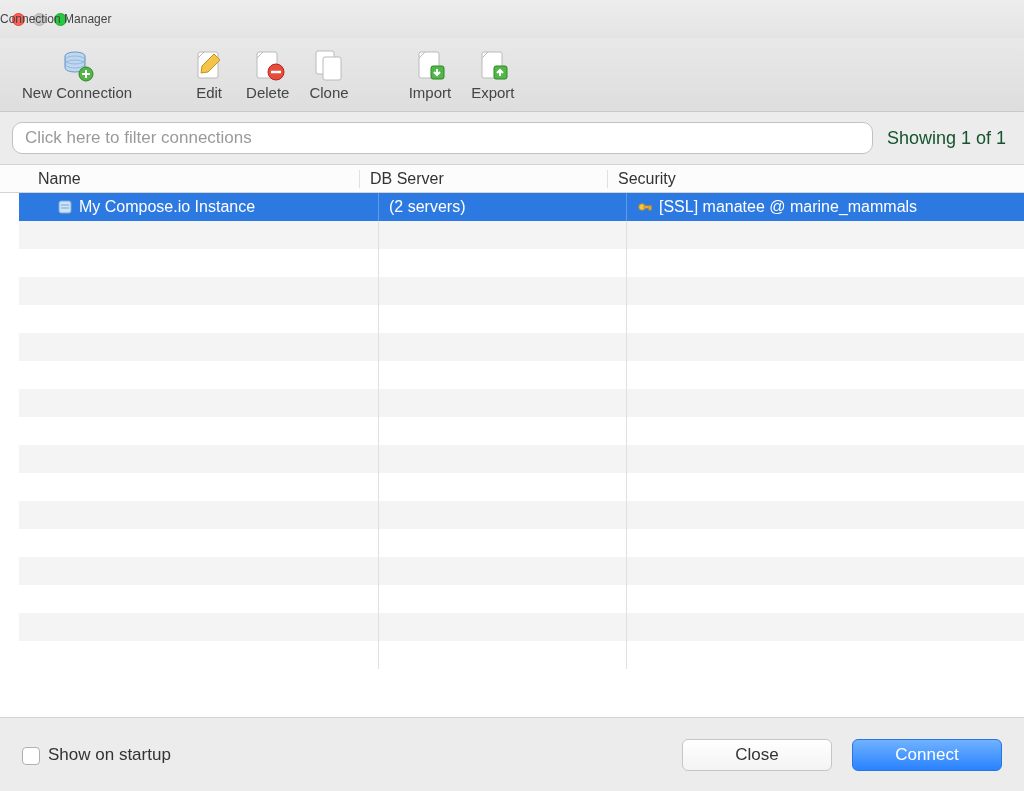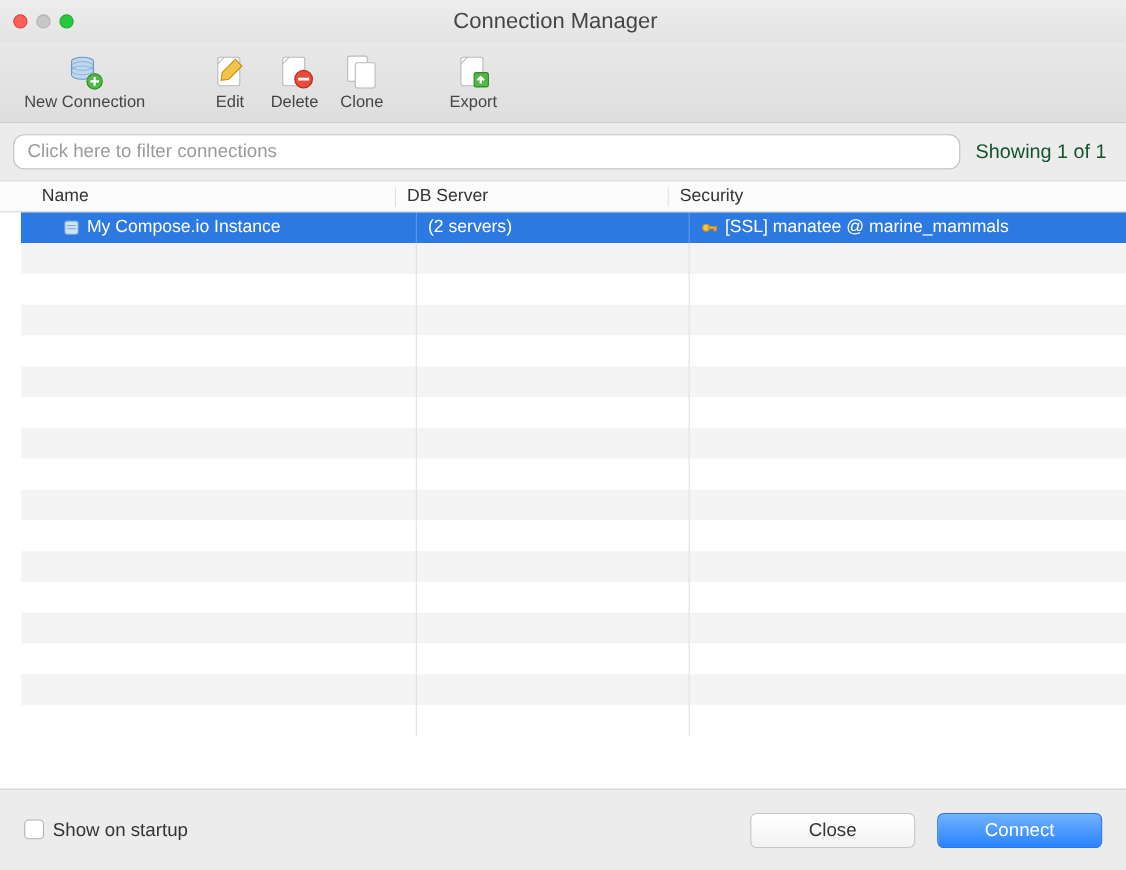--- a/index.html
+++ b/index.html
@@ -33,22 +33,21 @@
       width: 13px;
       height: 13px;
       border-radius: 50%;
     }
     .light.red { background: #ff5f57; border: 1px solid #e24238; }
     .light.yellow { background: #c7c7c7; border: 1px solid #b2b2b2; }
     .light.green { background: #28c940; border: 1px solid #1dad2b; }
     .window-title {
       position: absolute;
       left: 0; right: 14px;
-      text-align: center;
-      font-size: 20px;
+      font-size: 12px;
       color: #444;
       pointer-events: none;
     }
     .toolbar {
       display: flex;
       gap: 0px;
       padding: 6px 12px 8px 12px;
       background: linear-gradient(#e8e8e8, #dedede);
       border-bottom: 1px solid #c9c9c9;
     }
@@ -146,21 +145,21 @@
     .footer {
       height: 74px;
       display: flex;
       align-items: center;
       padding: 0 22px;
       border-top: 1px solid #d4d4d4;
       background: #ececec;
     }
     .checkbox-wrap {
       display: flex;
-      align-items: flex-start;
+      align-items: flex-end;
       gap: 8px;
       font-size: 17px;
       color: #333;
     }
     .checkbox {
       width: 18px;
       height: 18px;
       border: 1px solid #b0b0b0;
       border-radius: 4px;
       background: #fff;
@@ -240,20 +239,31 @@
       <svg width="34" height="34" viewBox="0 0 34 34">
         <rect x="4" y="3" width="18" height="23" rx="2" fill="#fff" stroke="#bababa"></rect>
         <rect x="11" y="9" width="18" height="23" rx="2" fill="#fff" stroke="#bababa"></rect>
       </svg>
     </span>
     <span>Clone</span>
   </button>
 
   <div class="tool-gap"></div>
 
+  <button class="tool-btn">
+    <span class="icon-wrap">
+      <svg width="34" height="34" viewBox="0 0 34 34">
+        <rect x="6" y="4" width="20" height="26" rx="2" fill="#fff" stroke="#bababa"></rect>
+        <path d="M6 10 l6 -6" stroke="#bababa" fill="none"></path>
+        <rect x="18" y="18" width="13" height="13" rx="2" fill="#52b648" stroke="#2d8a24"></rect>
+        <path d="M24 21 v6 M21 24 l3 3 3 -3" stroke="#fff" stroke-width="2" fill="none"></path>
+      </svg>
+    </span>
+    <span>Import</span>
+  </button>
 
   <button class="tool-btn">
     <span class="icon-wrap">
       <svg width="34" height="34" viewBox="0 0 34 34">
         <rect x="6" y="4" width="20" height="26" rx="2" fill="#fff" stroke="#bababa"></rect>
         <path d="M6 10 l6 -6" stroke="#bababa" fill="none"></path>
         <rect x="18" y="18" width="13" height="13" rx="2" fill="#52b648" stroke="#2d8a24"></rect>
         <path d="M24 28 v-6 M21 25 l3 -3 3 3" stroke="#fff" stroke-width="2" fill="none"></path>
       </svg>
     </span>

